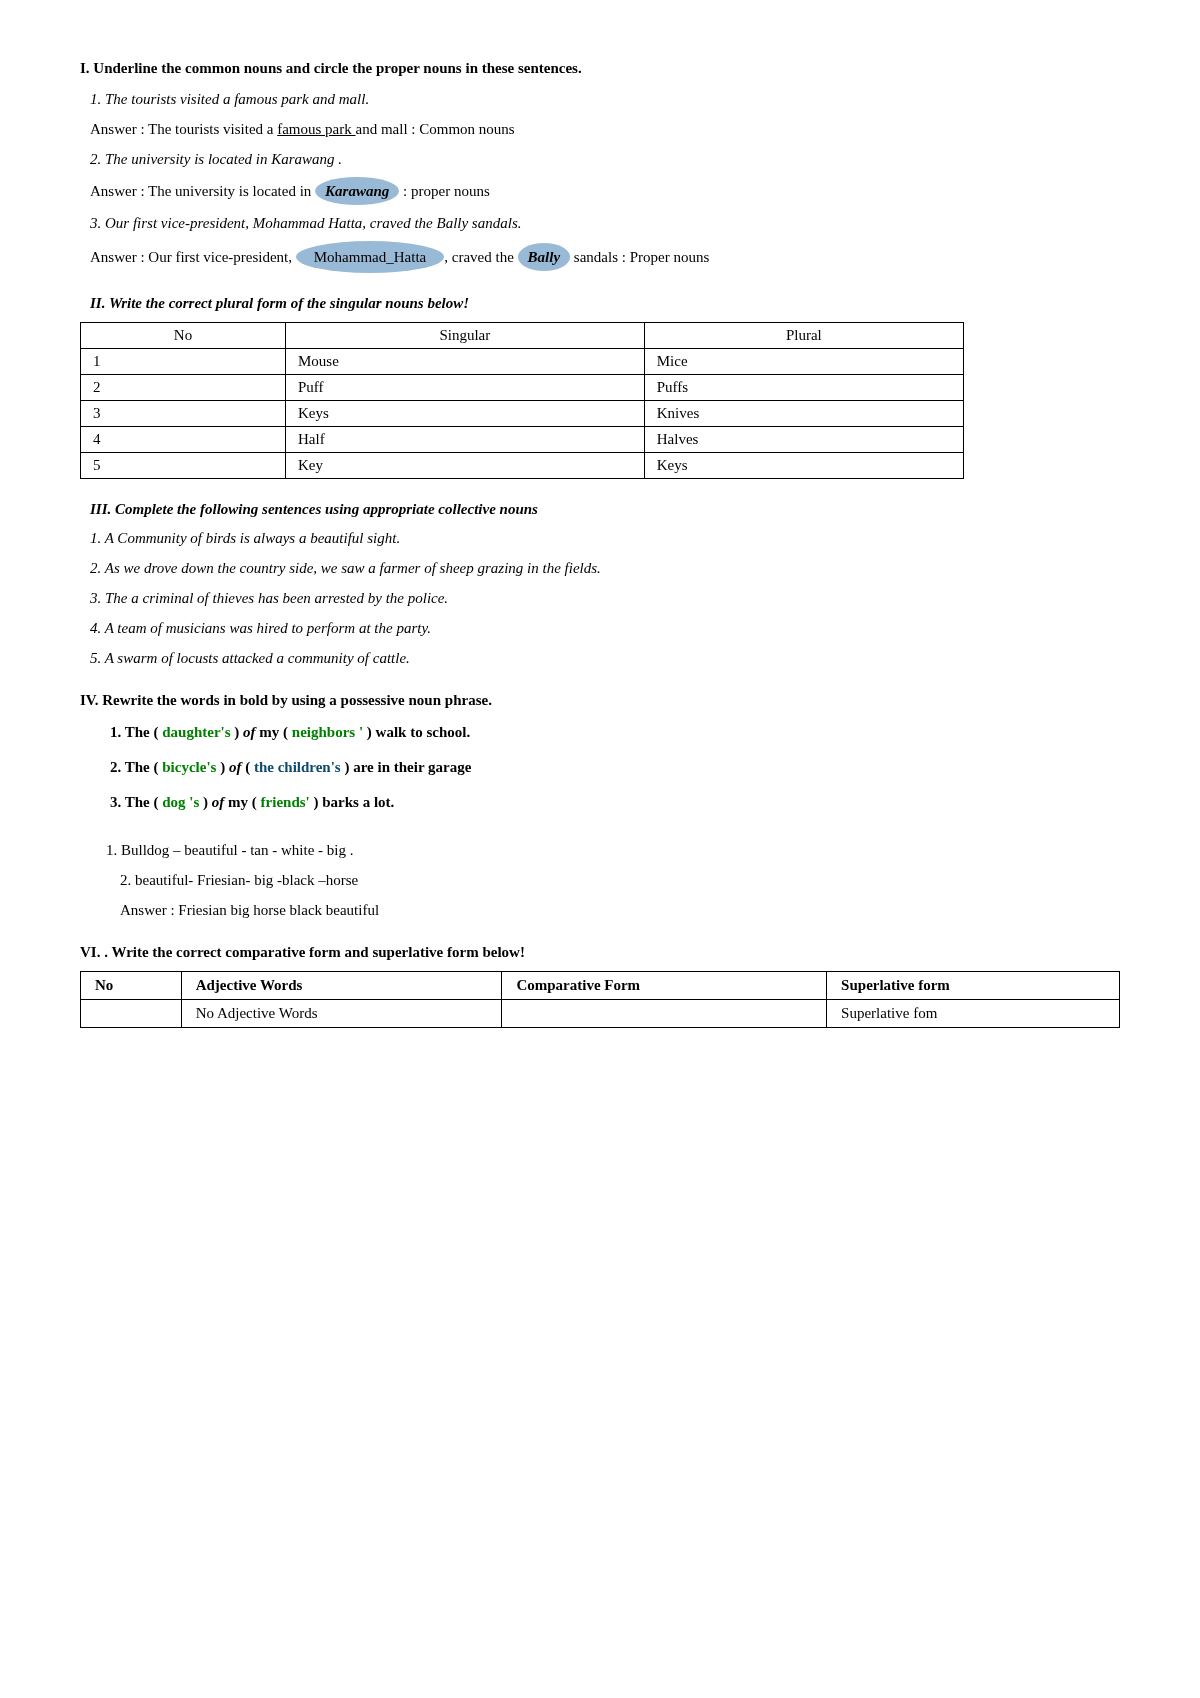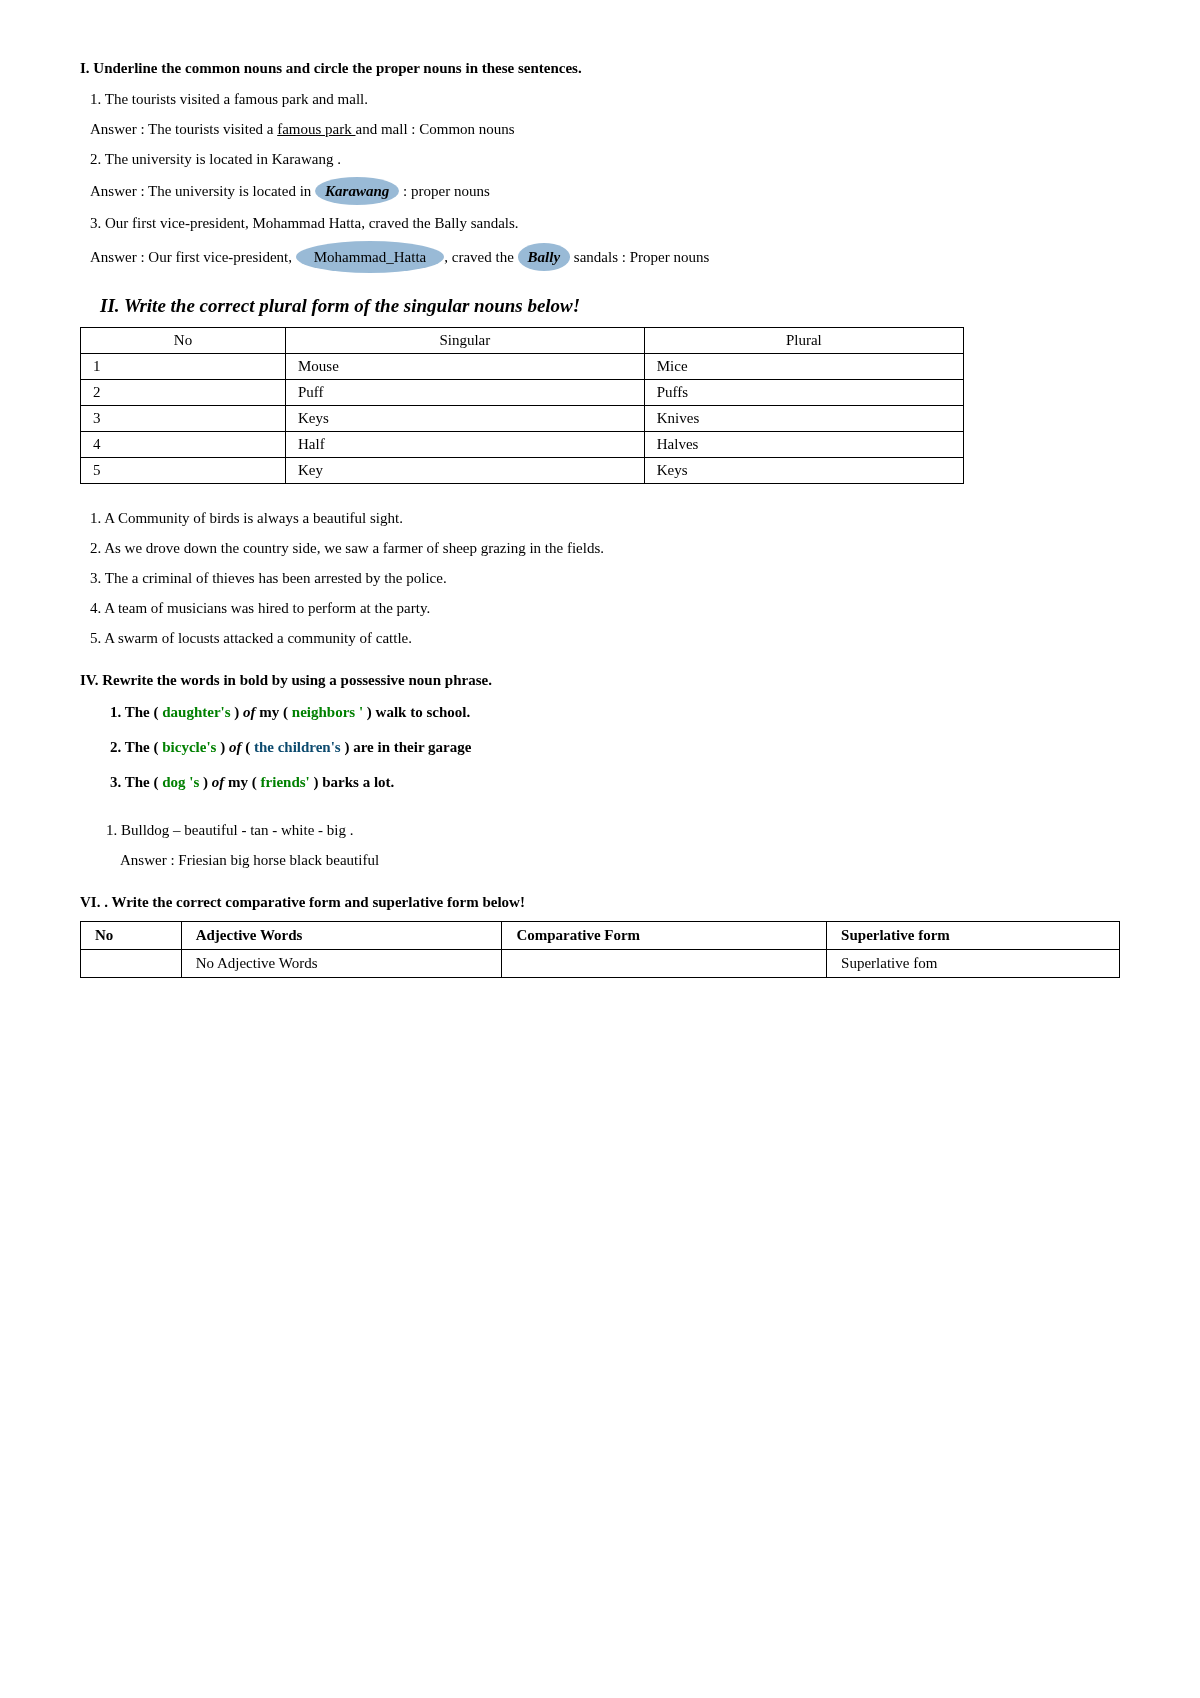--- a/index.html
+++ b/index.html
@@ -19,20 +19,21 @@
       font-size: 15px;
     }
 
     .section {
       margin-bottom: 22px;
     }
 
     .item {
       margin: 6px 0 6px 10px;
       line-height: 1.6;
+      font-style: italic;
     }
 
     .answer {
       margin: 4px 0 4px 10px;
       line-height: 1.6;
     }
 
     u {
       text-decoration: underline;
     }
@@ -101,22 +102,22 @@
     .comp-table th, .comp-table td {
       border: 1px solid #000;
       padding: 5px 14px;
       text-align: left;
     }
 
     .subsection-title {
       font-weight: bold;
       font-style: italic;
       margin-bottom: 8px;
-      margin-left: 20px;
-      font-size: 19px;
+      margin-left: 10px;
+      font-size: 15px;
     }
   </style>
 </head>
 <body>
 
 <div class="section">
   <div class="section-title">I. Underline the common nouns and circle the proper nouns in these sentences.</div>
 
   <div class="item">
     <span>1. The tourists visited a famous park and mall.</span>
@@ -174,20 +175,21 @@
         <tr>
     <td>5</td>
     <td>Key</td>
     <td>Keys</td>
   </tr>
       </tbody>
   </table>
 </div>
 
 <div class="section">
+  <div class="subsection-title">III.  Complete the following sentences using appropriate collective nouns</div>
   <div id="section3-items">
       <div class="item">1. A Community  of birds is always a beautiful sight.</div>
       <div class="item">2. As we drove down the country side, we saw a farmer of sheep grazing in the fields.</div>
       <div class="item">3. The a criminal of thieves has been arrested by the police.</div>
       <div class="item">4. A team  of musicians was hired to perform at the party.</div>
       <div class="item">5. A swarm  of locusts attacked a  community of cattle.</div>
     </div>
 </div>
 
 <div class="section">
@@ -208,20 +210,23 @@
     <span> The ( <span class="green">dog 's</span> ) <span class="italic">of</span> my ( <span class="green">friends'</span> )  barks a lot.</span>
   </div>
 </div>
 
 <div class="section">
 
   <div class="adj-item">
     <span>1. Bulldog – beautiful  - tan -  white  - big .</span>
   </div>
 
+  <div class="adj-indented">
+    <span>2.  beautiful- Friesian- big -black –horse</span>
+  </div>
   <div class="answer" style="margin-left:40px;">
     <span>Answer : Friesian big horse black beautiful</span>
   </div>
 </div>
 
 <div class="section">
   <div class="section-title">VI. . Write the correct comparative form and superlative form below!</div>
   <table class="comp-table">
     <thead>
       <tr>

